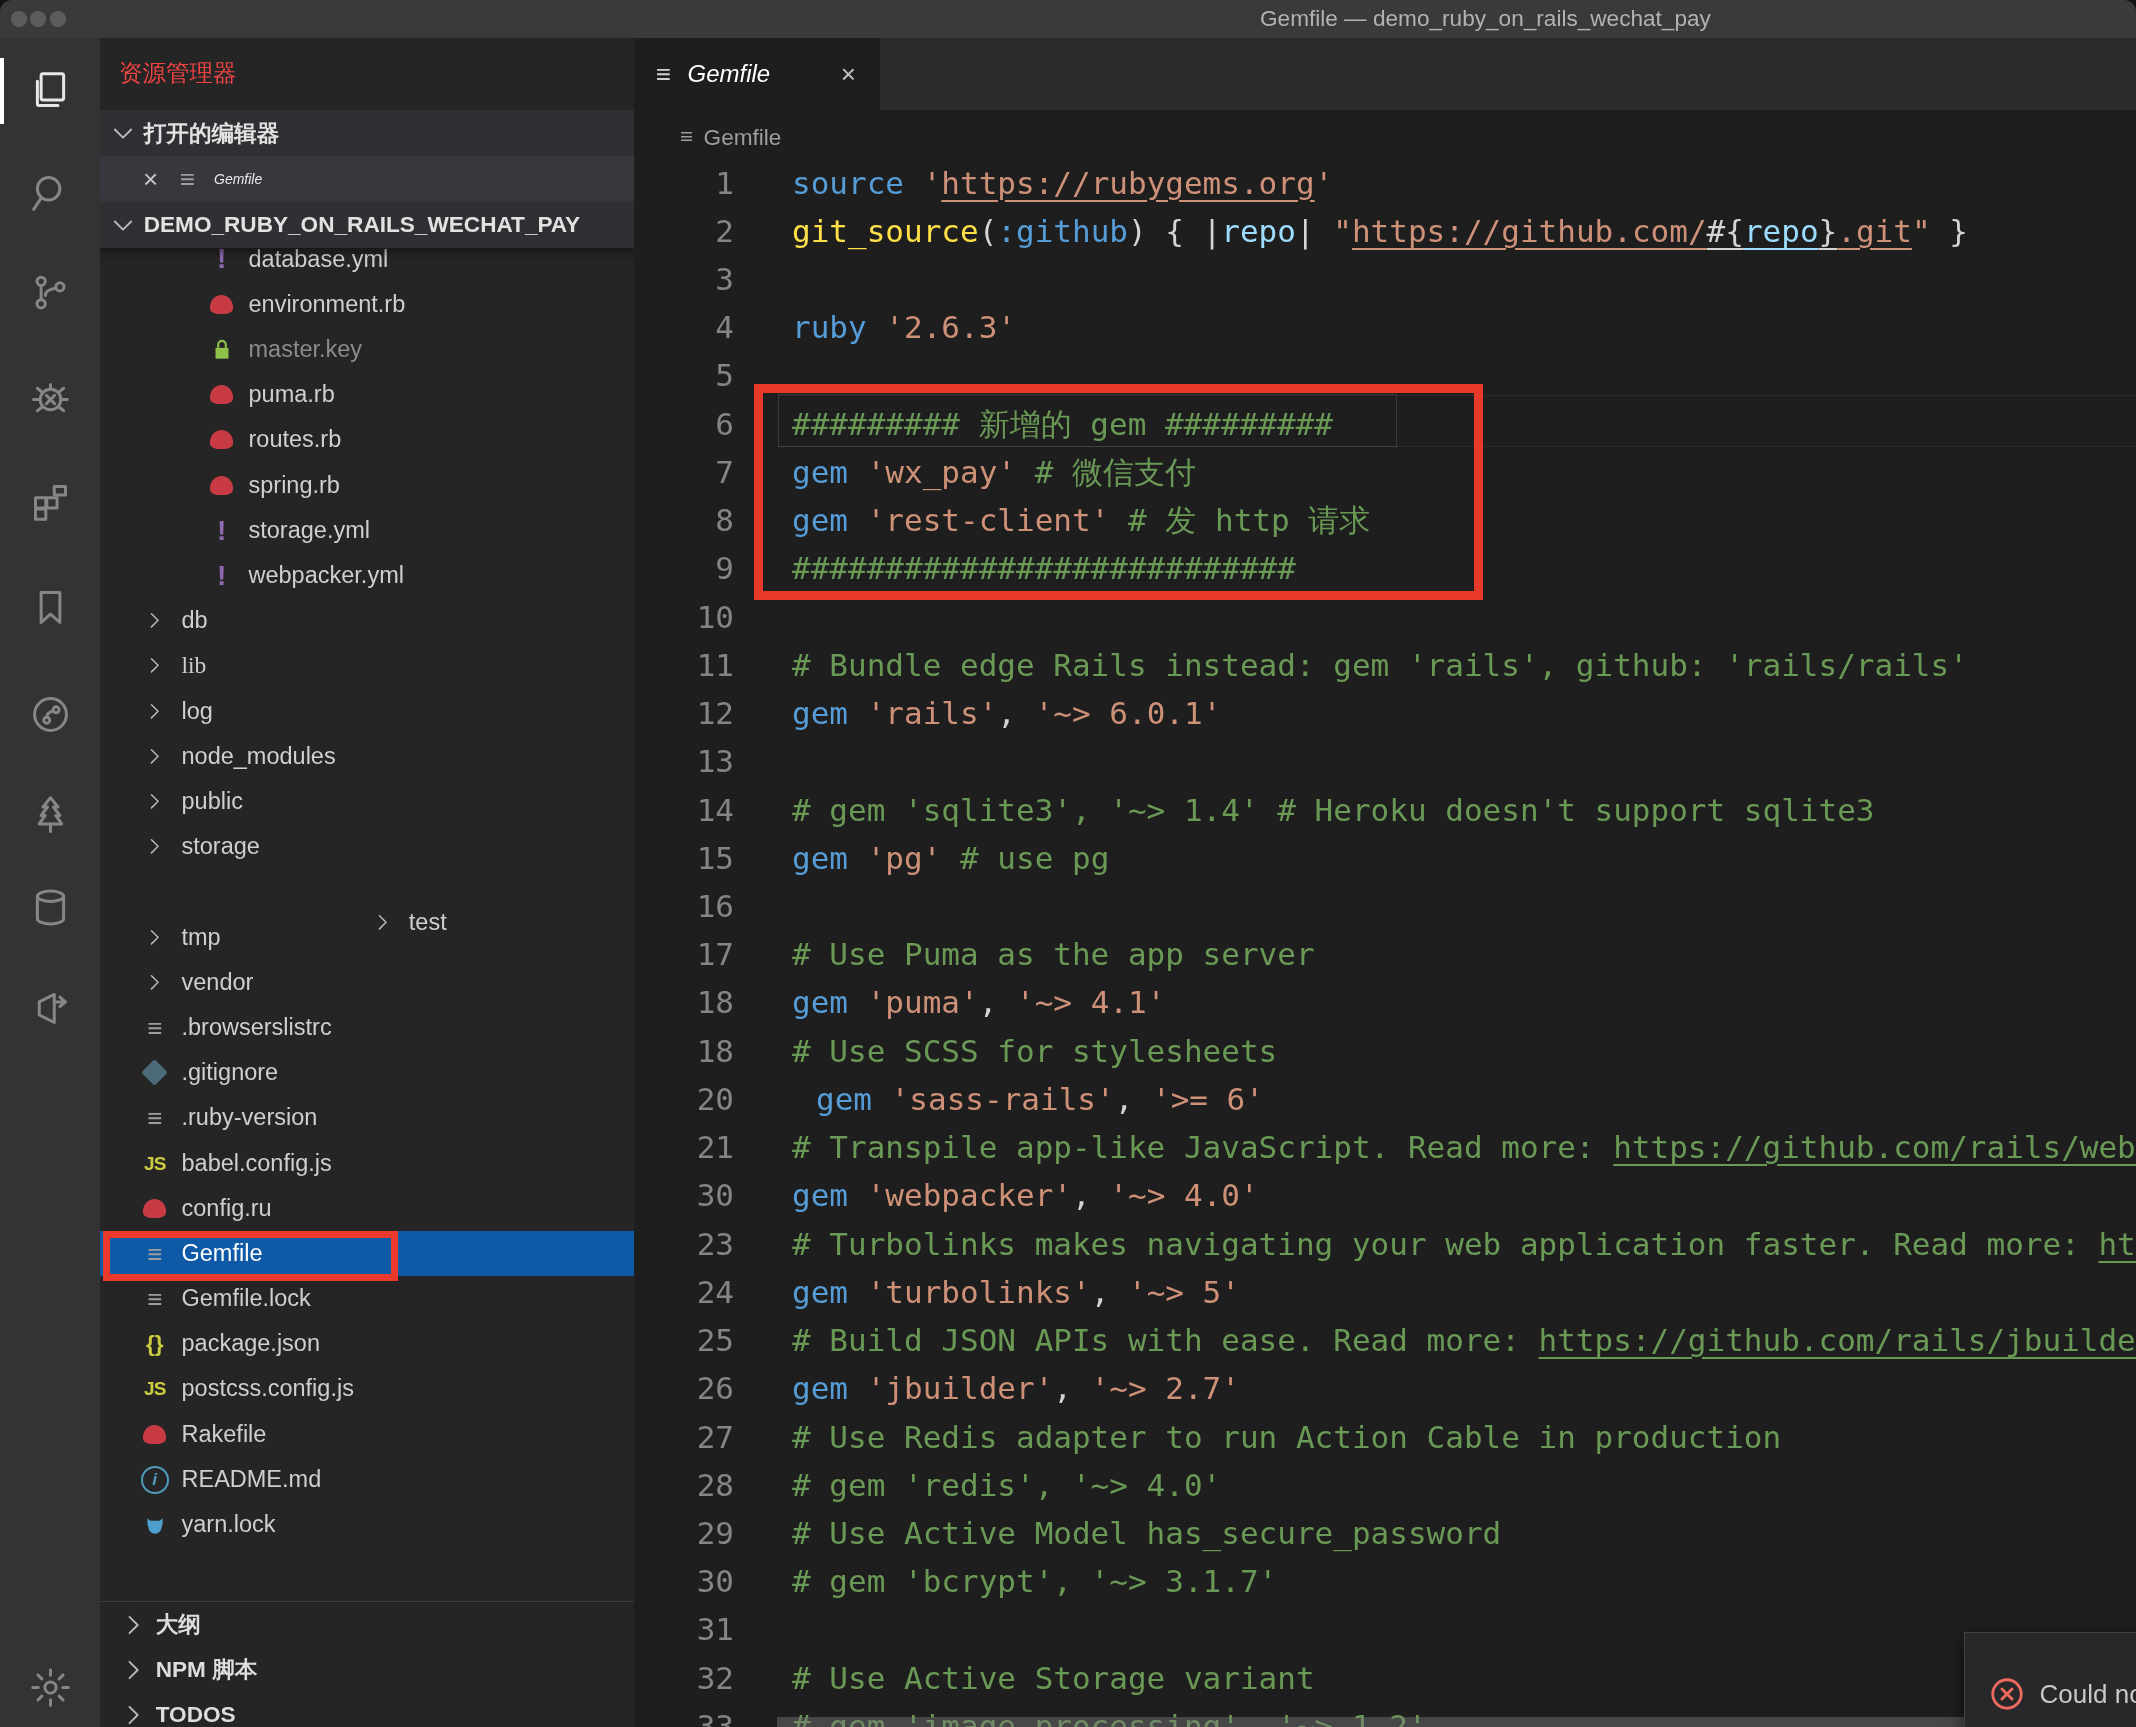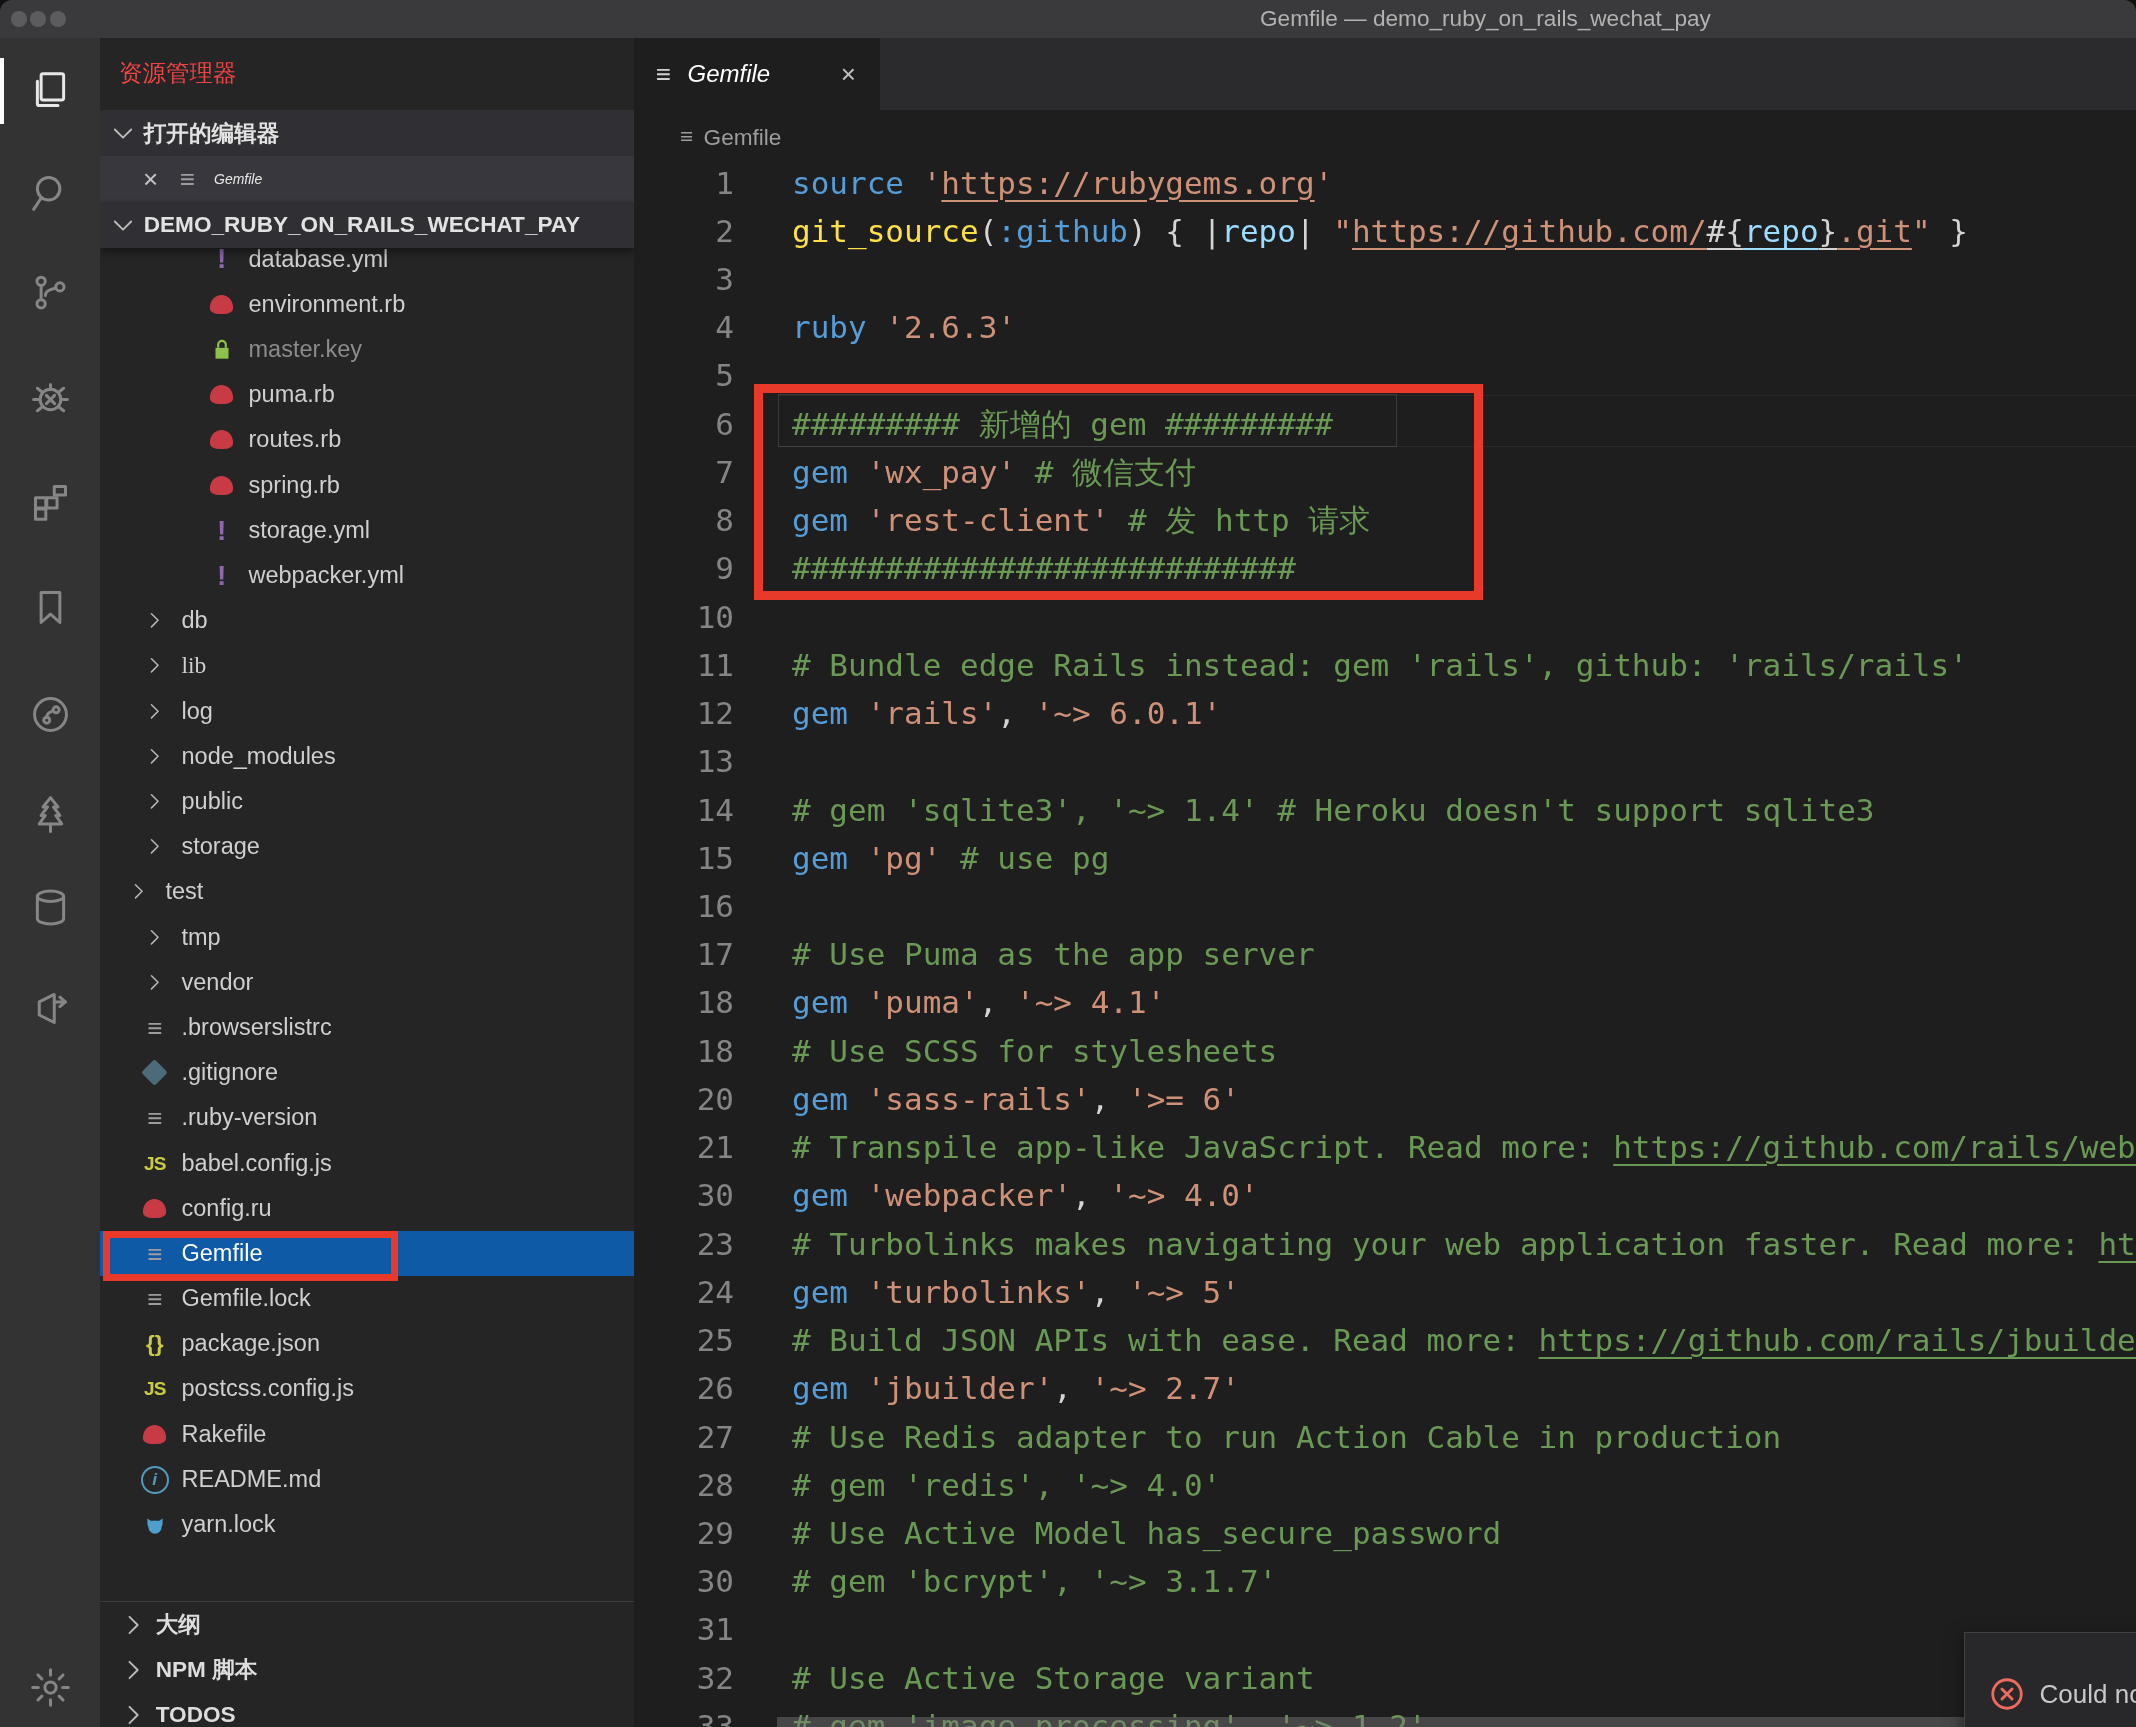--- a/index.html
+++ b/index.html
@@ -284,21 +284,21 @@
           <span>public</span>
         </div>
         <div class="tree-row" style="top: 576px; padding-left: 40px;">
           <span class="tree-icon" style="color: rgb(184, 184, 184);">
             <svg viewBox="0 0 24 24" fill="none" stroke="currentColor" stroke-width="1.6" stroke-linecap="round" stroke-linejoin="round" style="width: 22.6px;">
               <path d="M9 5l7 7-7 7"></path>
             </svg>
           </span>
           <span>storage</span>
         </div>
-        <div class="tree-row" style="top: 621px; padding-left: 24px;">
+        <div class="tree-row" style="top: 652px; padding-left: 40px; justify-content: center;">
           <span class="tree-icon" style="color: rgb(184, 184, 184);">
             <svg viewBox="0 0 24 24" fill="none" stroke="currentColor" stroke-width="1.6" stroke-linecap="round" stroke-linejoin="round" style="width: 22.6px;">
               <path d="M9 5l7 7-7 7"></path>
             </svg>
           </span>
           <span>test</span>
         </div>
         <div class="tree-row" style="top: 667px; padding-left: 40px;">
           <span class="tree-icon" style="color: rgb(184, 184, 184);">
             <svg viewBox="0 0 24 24" fill="none" stroke="currentColor" stroke-width="1.6" stroke-linecap="round" stroke-linejoin="round" style="width: 22.6px;">
@@ -450,21 +450,21 @@
           <div class="code-line" style="top: 428px;"><span class="ln">10</span><span class="lc"></span></div>
           <div class="code-line" style="top: 476px;"><span class="ln">11</span><span class="lc"><span class="tk-cm"># Bundle edge Rails instead: gem 'rails', github: 'rails/rails'</span></span></div>
           <div class="code-line" style="top: 524px;"><span class="ln">12</span><span class="lc"><span class="tk-kw">gem</span><span class="tk-pn"> </span><span class="tk-str">'rails'</span><span class="tk-pn">, </span><span class="tk-str">'~&gt; 6.0.1'</span></span></div>
           <div class="code-line" style="top: 572px;"><span class="ln">13</span><span class="lc"></span></div>
           <div class="code-line" style="top: 621px;"><span class="ln">14</span><span class="lc"><span class="tk-cm"># gem 'sqlite3', '~&gt; 1.4' # Heroku doesn't support sqlite3</span></span></div>
           <div class="code-line" style="top: 669px;"><span class="ln">15</span><span class="lc"><span class="tk-kw">gem</span><span class="tk-pn"> </span><span class="tk-str">'pg'</span><span class="tk-pn"> </span><span class="tk-cm"># use pg</span></span></div>
           <div class="code-line" style="top: 717px;"><span class="ln">16</span><span class="lc"></span></div>
           <div class="code-line" style="top: 765px;"><span class="ln">17</span><span class="lc"><span class="tk-cm"># Use Puma as the app server</span></span></div>
           <div class="code-line" style="top: 813px;"><span class="ln">18</span><span class="lc"><span class="tk-kw">gem</span><span class="tk-pn"> </span><span class="tk-str">'puma'</span><span class="tk-pn">, </span><span class="tk-str">'~&gt; 4.1'</span></span></div>
           <div class="code-line" style="top: 862px;"><span class="ln">18</span><span class="lc"><span class="tk-cm"># Use SCSS for stylesheets</span></span></div>
-          <div class="code-line" style="top: 910px;"><span class="ln">20</span><span class="lc"><span class="tk-kw">gem</span><span class="tk-pn"> </span><span class="tk-str">'sass-rails'</span><span class="tk-pn">, </span><span class="tk-str">'&gt;= 6'</span></span></div>
+          <div class="code-line" style="top: 910px; gap: 24px;"><span class="ln">20</span><span class="lc"><span class="tk-kw">gem</span><span class="tk-pn"> </span><span class="tk-str">'sass-rails'</span><span class="tk-pn">, </span><span class="tk-str">'&gt;= 6'</span></span></div>
           <div class="code-line" style="top: 958px;"><span class="ln">21</span><span class="lc"><span class="tk-cm"># Transpile app-like JavaScript. Read more: </span><span class="tk-cm u">https://github.com/rails/webpacker</span></span></div>
           <div class="code-line" style="top: 1006px;"><span class="ln">30</span><span class="lc"><span class="tk-kw">gem</span><span class="tk-pn"> </span><span class="tk-str">'webpacker'</span><span class="tk-pn">, </span><span class="tk-str">'~&gt; 4.0'</span></span></div>
           <div class="code-line" style="top: 1055px; align-items: center;"><span class="ln">23</span><span class="lc"><span class="tk-cm"># Turbolinks makes navigating your web application faster. Read more: </span><span class="tk-cm u">https://github.com/turbolinks/turbolinks</span></span></div>
           <div class="code-line" style="top: 1103px;"><span class="ln">24</span><span class="lc"><span class="tk-kw">gem</span><span class="tk-pn"> </span><span class="tk-str">'turbolinks'</span><span class="tk-pn">, </span><span class="tk-str">'~&gt; 5'</span></span></div>
           <div class="code-line" style="top: 1151px;"><span class="ln">25</span><span class="lc"><span class="tk-cm"># Build JSON APIs with ease. Read more: </span><span class="tk-cm u">https://github.com/rails/jbuilder</span></span></div>
           <div class="code-line" style="top: 1199px;"><span class="ln">26</span><span class="lc"><span class="tk-kw">gem</span><span class="tk-pn"> </span><span class="tk-str">'jbuilder'</span><span class="tk-pn">, </span><span class="tk-str">'~&gt; 2.7'</span></span></div>
           <div class="code-line" style="top: 1248px;"><span class="ln">27</span><span class="lc"><span class="tk-cm"># Use Redis adapter to run Action Cable in production</span></span></div>
           <div class="code-line" style="top: 1296px;"><span class="ln">28</span><span class="lc"><span class="tk-cm"># gem 'redis', '~&gt; 4.0'</span></span></div>
           <div class="code-line" style="top: 1344px;"><span class="ln">29</span><span class="lc"><span class="tk-cm"># Use Active Model has_secure_password</span></span></div>
           <div class="code-line" style="top: 1392px;"><span class="ln">30</span><span class="lc"><span class="tk-cm"># gem 'bcrypt', '~&gt; 3.1.7'</span></span></div>

